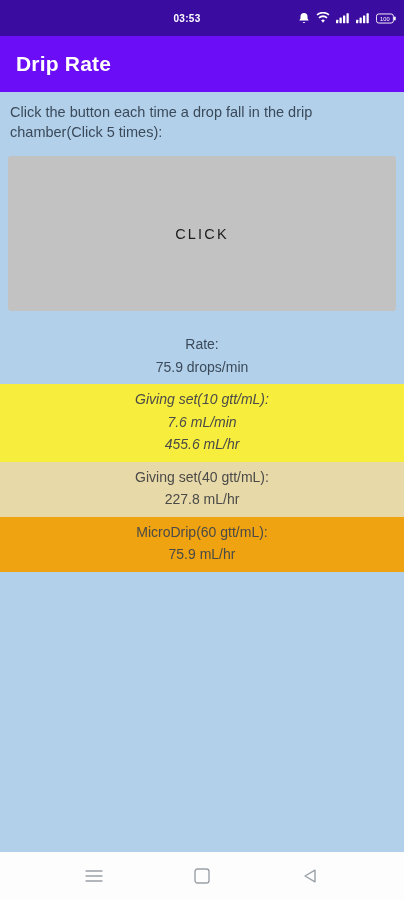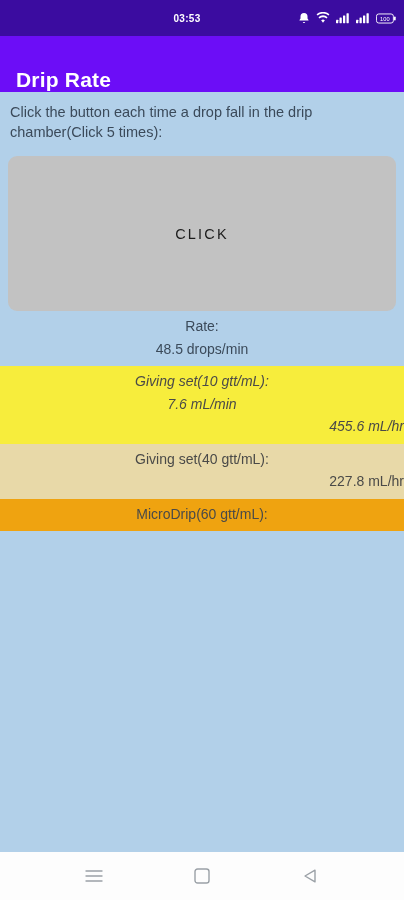--- a/index.html
+++ b/index.html
@@ -27,21 +27,21 @@
   .status-icons {
     position:absolute; right:8px; top:0; bottom:0;
     display:flex; align-items:center; gap:6px;
   }
   .status-icons svg { display:block; }
 
   
   .app-bar {
     height:56px; width:100%;
     background:#6c0df7;
-    display:flex; align-items:flex-end;
+    display:flex; align-items:center;
     padding-left:16px;
   }
   .app-title {
     color:#ffffff; font-size:21px; font-weight:bold;
     letter-spacing:0.2px;
   }
 
   
   .content {
     background:#b2d0e9;
@@ -53,42 +53,42 @@
     padding:0 10px 0 10px;
     color:#3b4a5a;
     font-size:14.5px;
     line-height:20px;
   }
   .click-button {
     margin:14px 8px 0 8px;
     height:155px;
     background:#c2c2c2;
     border:none;
-    border-radius:9px;
+    border-radius:3px;
     display:flex; align-items:center; justify-content:center;
     color:#1c1c1c;
     font-size:14.5px;
     letter-spacing:2.2px;
     font-family:"Liberation Sans", sans-serif;
     cursor:pointer;
     width:calc(100% - 16px);
   }
 
-  .results { margin-top:2px; }
+  .results { margin-top:20px; }
   .result-row {
     width:100%;
     text-align:center;
     padding:4px 0 6px 0;
     color:#4a4a48;
     font-size:14px;
     line-height:22.5px;
   }
   .result-row .r-label { display:block; }
   .result-row .r-v1 { display:block; }
-  .result-row .r-v2 { display:block;text-align:right; }
+  .result-row .r-v2 { display:block; }
   .rate-row { background:transparent; color:#3b4a5a; padding-top:2px; }
 
   
   .nav-bar {
     position:absolute; left:0; right:0; bottom:0;
     height:48px; background:#fdfdfd;
     display:flex; align-items:center; justify-content:space-around;
     padding:0 40px;
   }
   .nav-btn {
@@ -149,37 +149,38 @@
 <div class="content">
 
   <div class="instructions">Click the button each time a drop fall in the drip chamber(Click 5 times):</div>
 
   <button class="click-button" style="background: rgb(194, 194, 194);">CLICK</button>
 
   <div class="results">
 
     <div class="result-row rate-row">
       <span class="r-label">Rate:</span>
-      <span class="r-v1">48.5 drops/min</span>
+      <span class="r-v1">75.9 drops/min</span>
     </div>
 
     <div class="result-row" style="background: rgb(247, 237, 60); font-style: italic;">
       <span class="r-label">Giving set(10 gtt/mL):</span>
       <span class="r-v1">7.6 mL/min</span>
       <span class="r-v2">455.6 mL/hr</span>
     </div>
 
 
     <div class="result-row" style="background: rgb(232, 217, 168);">
       <span class="r-label">Giving set(40 gtt/mL):</span>
       <span class="r-v2">227.8 mL/hr</span>
     </div>
 
     <div class="result-row" style="background: rgb(239, 163, 16);">
       <span class="r-label">MicroDrip(60 gtt/mL):</span>
+      <span class="r-v2">75.9 mL/hr</span>
     </div>
 
   </div>
 </div>
 
 <div class="nav-bar" style="background: rgb(253, 253, 253);">
   <div class="nav-btn">
     <svg width="18" height="14" viewBox="0 0 18 14" fill="none" stroke="#9aa0a6" stroke-width="1.4" stroke-linecap="round">
       <line x1="1" y1="2" x2="17" y2="2"></line>
       <line x1="1" y1="7" x2="17" y2="7"></line>

